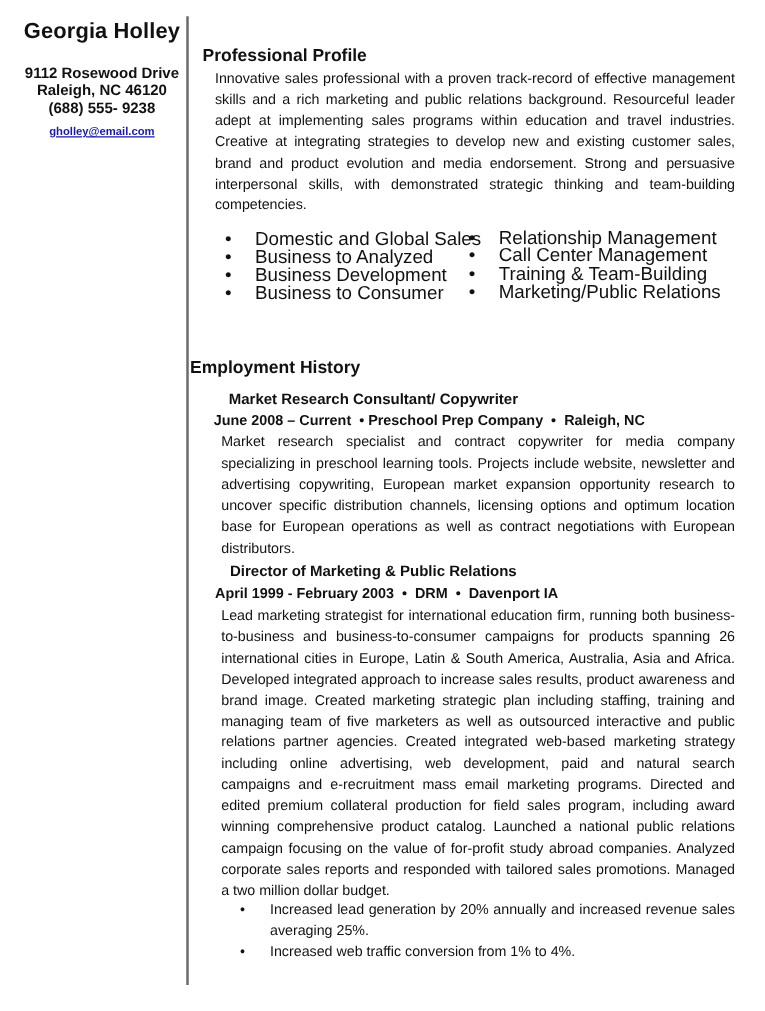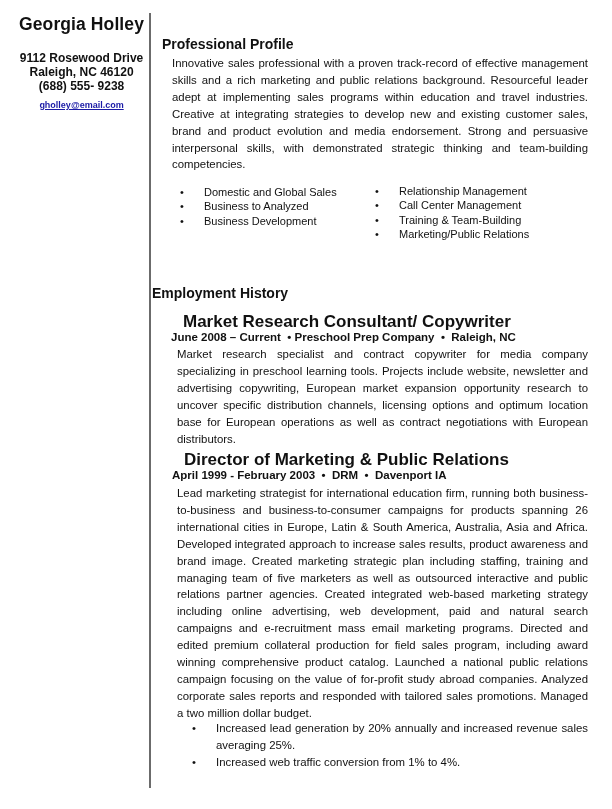--- a/index.html
+++ b/index.html
@@ -5,24 +5,24 @@
   html, body { margin:0; padding:0; background:#ffffff; }
   body { width:612px; height:809px; position:relative; overflow:hidden;
          font-family:"Liberation Sans", sans-serif; color:#111; }
   .vline { position:absolute; left:149px; top:13px; width:2px; height:775px; background:#6b6b6b; }
   .left { position:absolute; right:468px; top:14px; text-align:center; }
   .name { font-size:17.5px; font-weight:bold; white-space:nowrap; letter-spacing:0.1px; }
   .addr { font-size:12px; font-weight:bold; line-height:14px; margin-top:16px; white-space:nowrap; }
   .email { display:block; font-size:9px; font-weight:bold; color:#1a1aa6; text-decoration:underline; margin-top:7px; white-space:nowrap; }
   .h1 { position:absolute; font-size:14px; font-weight:bold; white-space:nowrap; }
   .para { position:absolute; font-size:11.4px; line-height:16.9px; text-align:justify; text-align-last:left; }
-  .bl { position:absolute; font-size:11px; line-height:14.3px; list-style:none; margin:0; padding:0; }
+  .bl { position:absolute; font-size:15px; line-height:14.3px; list-style:none; margin:0; padding:0; }
   .bl li { position:relative; padding-left:28px; white-space:nowrap; }
   .bl li::before { content:"\2022"; position:absolute; left:4px; }
-  .jobtitle { position:absolute; font-size:17px; font-weight:bold; white-space:nowrap;padding-left:12px; }
+  .jobtitle { position:absolute; font-size:12px; font-weight:bold; white-space:nowrap;padding-left:12px; }
   .jobmeta { position:absolute; font-size:11.5px; font-weight:bold; white-space:nowrap; }
   .ach { position:absolute; font-size:11.4px; line-height:16.9px; list-style:none; margin:0; padding:0; }
   .ach li { position:relative; padding-left:39px; }
   .ach li::before { content:"\2022"; position:absolute; left:15px; }
 </style>
 </head>
 <body>
 
 <div class="vline"></div>
 
@@ -36,20 +36,21 @@
   <a class="email">gholley@email.com</a>
 </div>
 
 <div class="h1" style="left:162px; top:36px;">Professional Profile</div>
 <div class="para" style="left:172px; top:55px; width:416px;">Innovative sales professional with a proven track-record of effective management skills and a rich marketing and public relations background. Resourceful leader adept at implementing sales programs within education and travel industries. Creative at integrating strategies to develop new and existing customer sales, brand and product evolution and media endorsement. Strong and persuasive interpersonal skills, with demonstrated strategic thinking and team-building competencies.</div>
 
 <ul class="bl" style="left:176px; top:185px;">
   <li>Domestic and Global Sales</li>
   <li>Business to Analyzed</li>
   <li>Business Development</li>
+  <li>Business to Consumer</li>
 </ul>
 <ul class="bl" style="left:371px; top:184px;">
   <li>Relationship Management</li>
   <li>Call Center Management</li>
   <li>Training &amp; Team-Building</li>
   <li>Marketing/Public Relations</li>
 </ul>
 
 <div class="h1" style="left:152px; top:285px;text-align:right;">Employment History</div>
 

